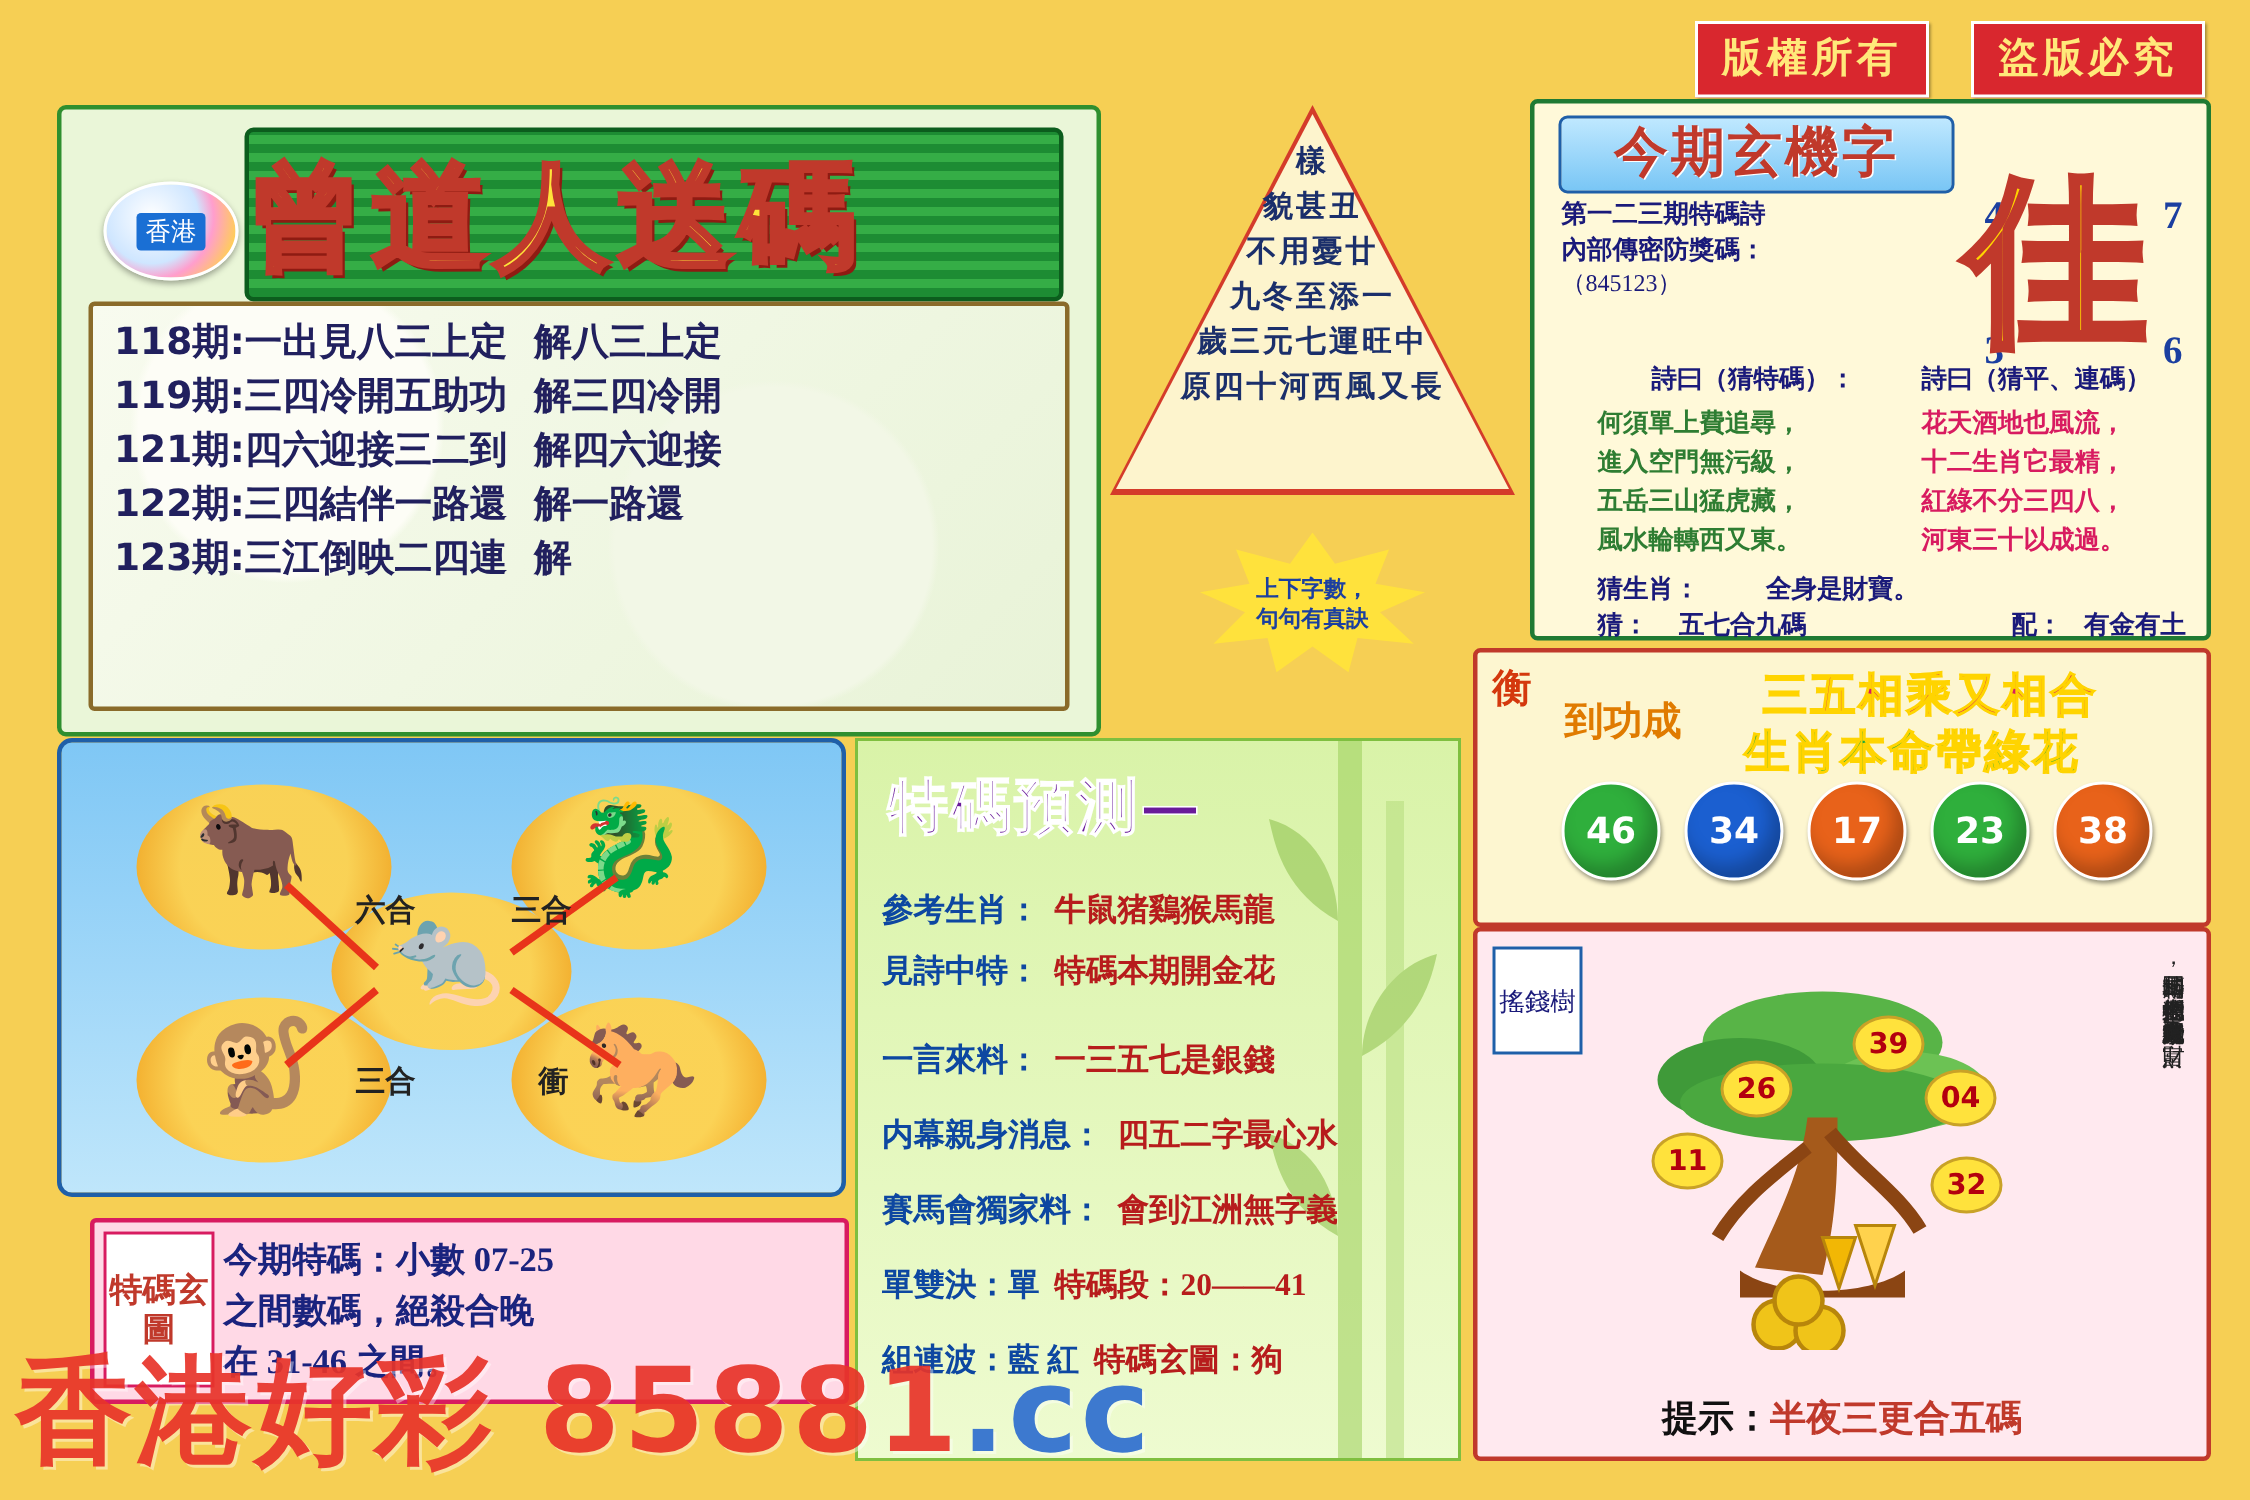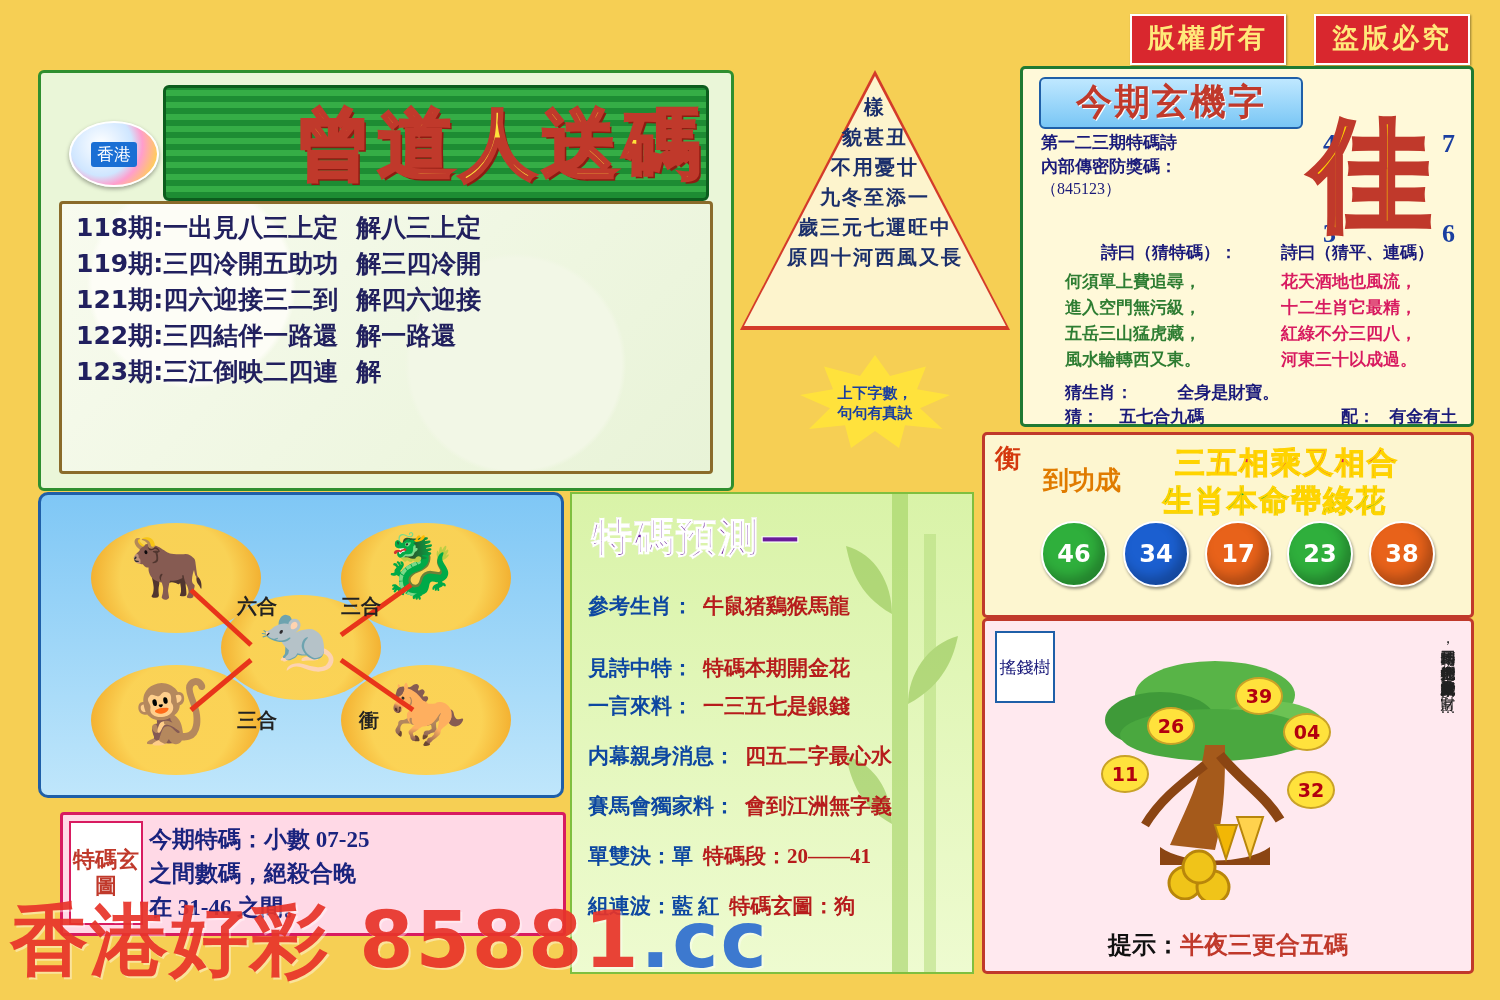--- a/index.html
+++ b/index.html
@@ -25,21 +25,21 @@
     position:absolute;left:38px;top:70px;width:690px;height:415px;
     background:#eaf6d8;border:3px solid #2f8f2f;border-radius:6px;
     box-shadow:0 0 0 2px #f6cf54;
   }
   .title-band{
     position:absolute;left:122px;top:12px;width:540px;height:110px;
     background:repeating-linear-gradient(0deg,#1d8c33 0 6px,#35ad46 6px 12px);
     border:3px solid #0c5d1d;border-radius:6px;
   }
   .title-text{
-    position:absolute;left:0;right:0;top:8px;text-align:right;
+    position:absolute;left:0;right:0;top:8px;text-align:left;
     font-size:76px;font-weight:bold;color:#ffe33a;letter-spacing:6px;
     -webkit-text-stroke:3px #c0392b;
     text-shadow:3px 3px 0 #8e1b12;
     font-family:"DejaVu Sans","Liberation Sans",sans-serif;
     line-height:96px;
   }
   .hk-badge{
     position:absolute;left:28px;top:48px;width:86px;height:62px;border-radius:50%;
     background:radial-gradient(circle at 35% 35%,#ffffff,#cfe6ff 45%,#ff9ecd 60%,#ffd24d 85%);
     border:2px solid #fff;box-shadow:0 2px 4px rgba(0,0,0,.35);
@@ -427,21 +427,21 @@
       <rect x="78" y="40" width="12" height="440" fill="#b5dd7d"></rect>
       <path d="M46 120 C10 100 4 70 0 52 C30 60 46 90 46 120Z" fill="#8cc04a"></path>
       <path d="M62 210 C100 190 108 160 112 142 C82 150 62 180 62 210Z" fill="#8cc04a"></path>
       <path d="M46 330 C10 310 4 280 0 262 C30 270 46 300 46 330Z" fill="#8cc04a"></path>
     </svg>
     <div class="fc-title">特碼預測—</div>
 
     <div class="fc-row" style="top:98px">
       <span class="k">參考生肖：</span><span class="v">牛鼠猪鷄猴馬龍</span>
     </div>
-    <div class="fc-row" style="top:160px">
+    <div class="fc-row" style="top:139px">
       <span class="k">見詩中特：</span><span class="v">特碼本期開金花</span>
     </div>
     <div class="fc-row" style="top:198px">
       <span class="k">一言來料：</span><span class="v">一三五七是銀錢</span>
     </div>
     <div class="fc-row" style="top:248px">
       <span class="k">内幕親身消息：</span><span class="v">四五二字最心水</span>
     </div>
     <div class="fc-row" style="top:298px">
       <span class="k">賽馬會獨家料：</span><span class="v">會到江洲無字義</span>

